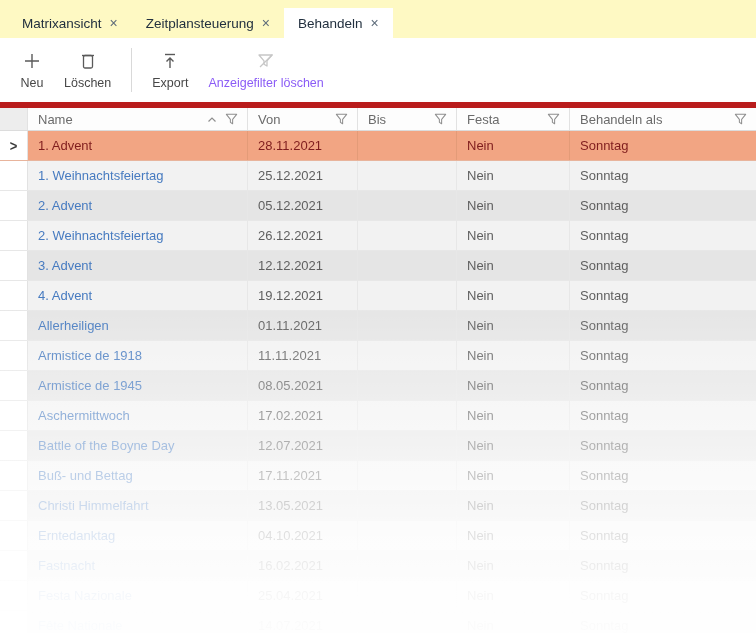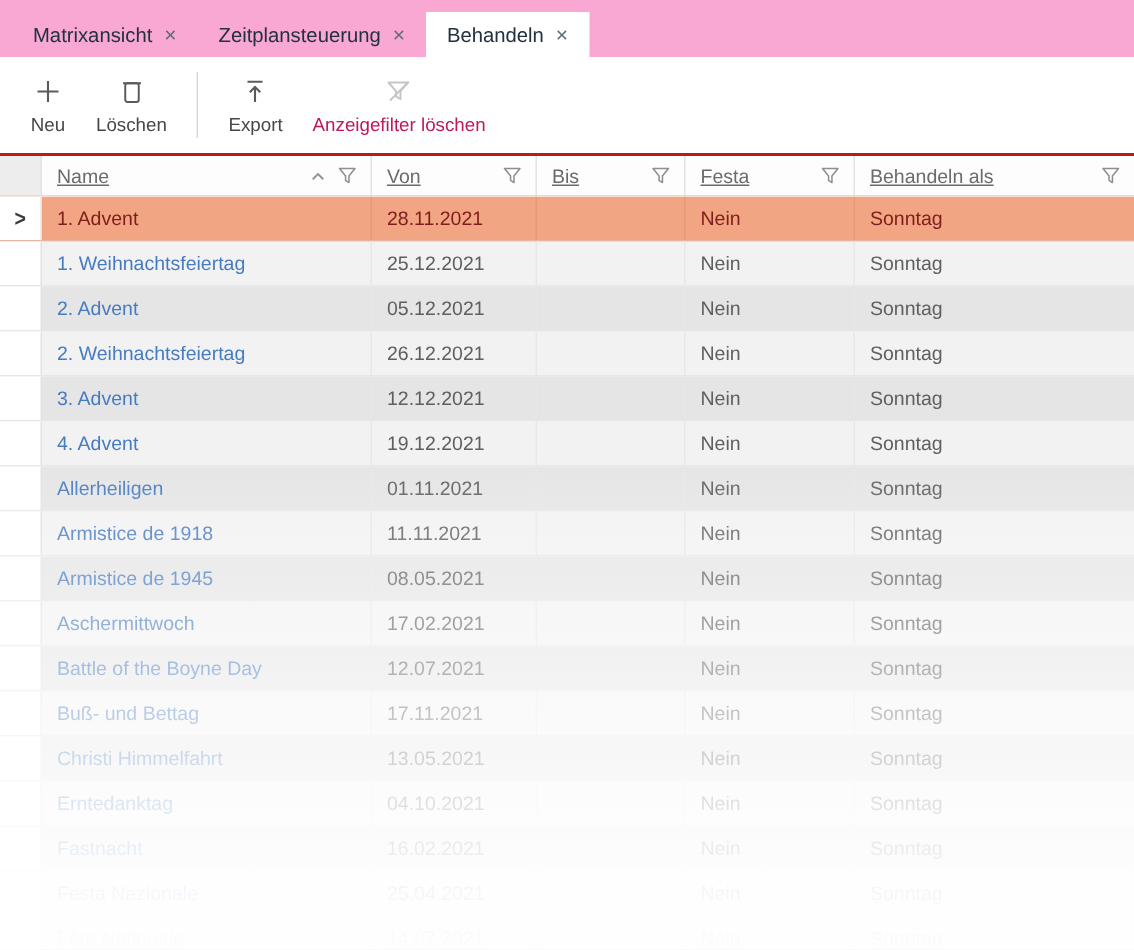--- a/index.html
+++ b/index.html
@@ -8,21 +8,21 @@
     font-family: "Liberation Sans", "DejaVu Sans", sans-serif;
     font-size: 13px;
     background: #ffffff;
     color: #565656;
     position: relative;
   }
 
   
   .tabbar {
     height: 38px;
-    background: #f9a8d4;
+    background: #fef9c3;
     display: flex;
     align-items: flex-end;
     padding-left: 8px;
   }
   .tab {
     height: 30px;
     display: inline-flex;
     align-items: center;
     gap: 8px;
     padding: 0 14px;
@@ -53,39 +53,38 @@
     justify-content: space-between;
     gap: 4px;
     padding: 6px 10px;
     min-width: 44px;
     color: #474747;
     font-size: 12.5px;
     cursor: default;
     white-space: nowrap;
   }
   .tool-btn .ticon { color: #5a5a5a; height: 22px; display:flex; align-items:center; }
-  .tool-btn.disabled { color: #be185d; }
+  .tool-btn.disabled { color: #8b5cf6; }
   .tool-btn.disabled .ticon { color: #c6c6c6; }
   .tool-sep {
     width: 1px;
     height: 44px;
     background: #d9d9d9;
     margin: 0 10px;
   }
 
   
   .grid { position: relative; }
   .grid-header {
     display: flex;
     height: 29px;
-    border-top: 2px solid #b91c1c;
+    border-top: 6px solid #b91c1c;
     border-bottom: 1px solid #dcdcdc;
     background: #fdfdfd;
     color: #6b6b6b;
-    text-decoration: underline;
   }
   .gutter {
     width: 28px;
     flex: 0 0 28px;
     border-right: 1px solid #e2e2e2;
     display: flex;
     align-items: center;
     justify-content: center;
   }
   .grid-header .gutter { background: #ededed; }

